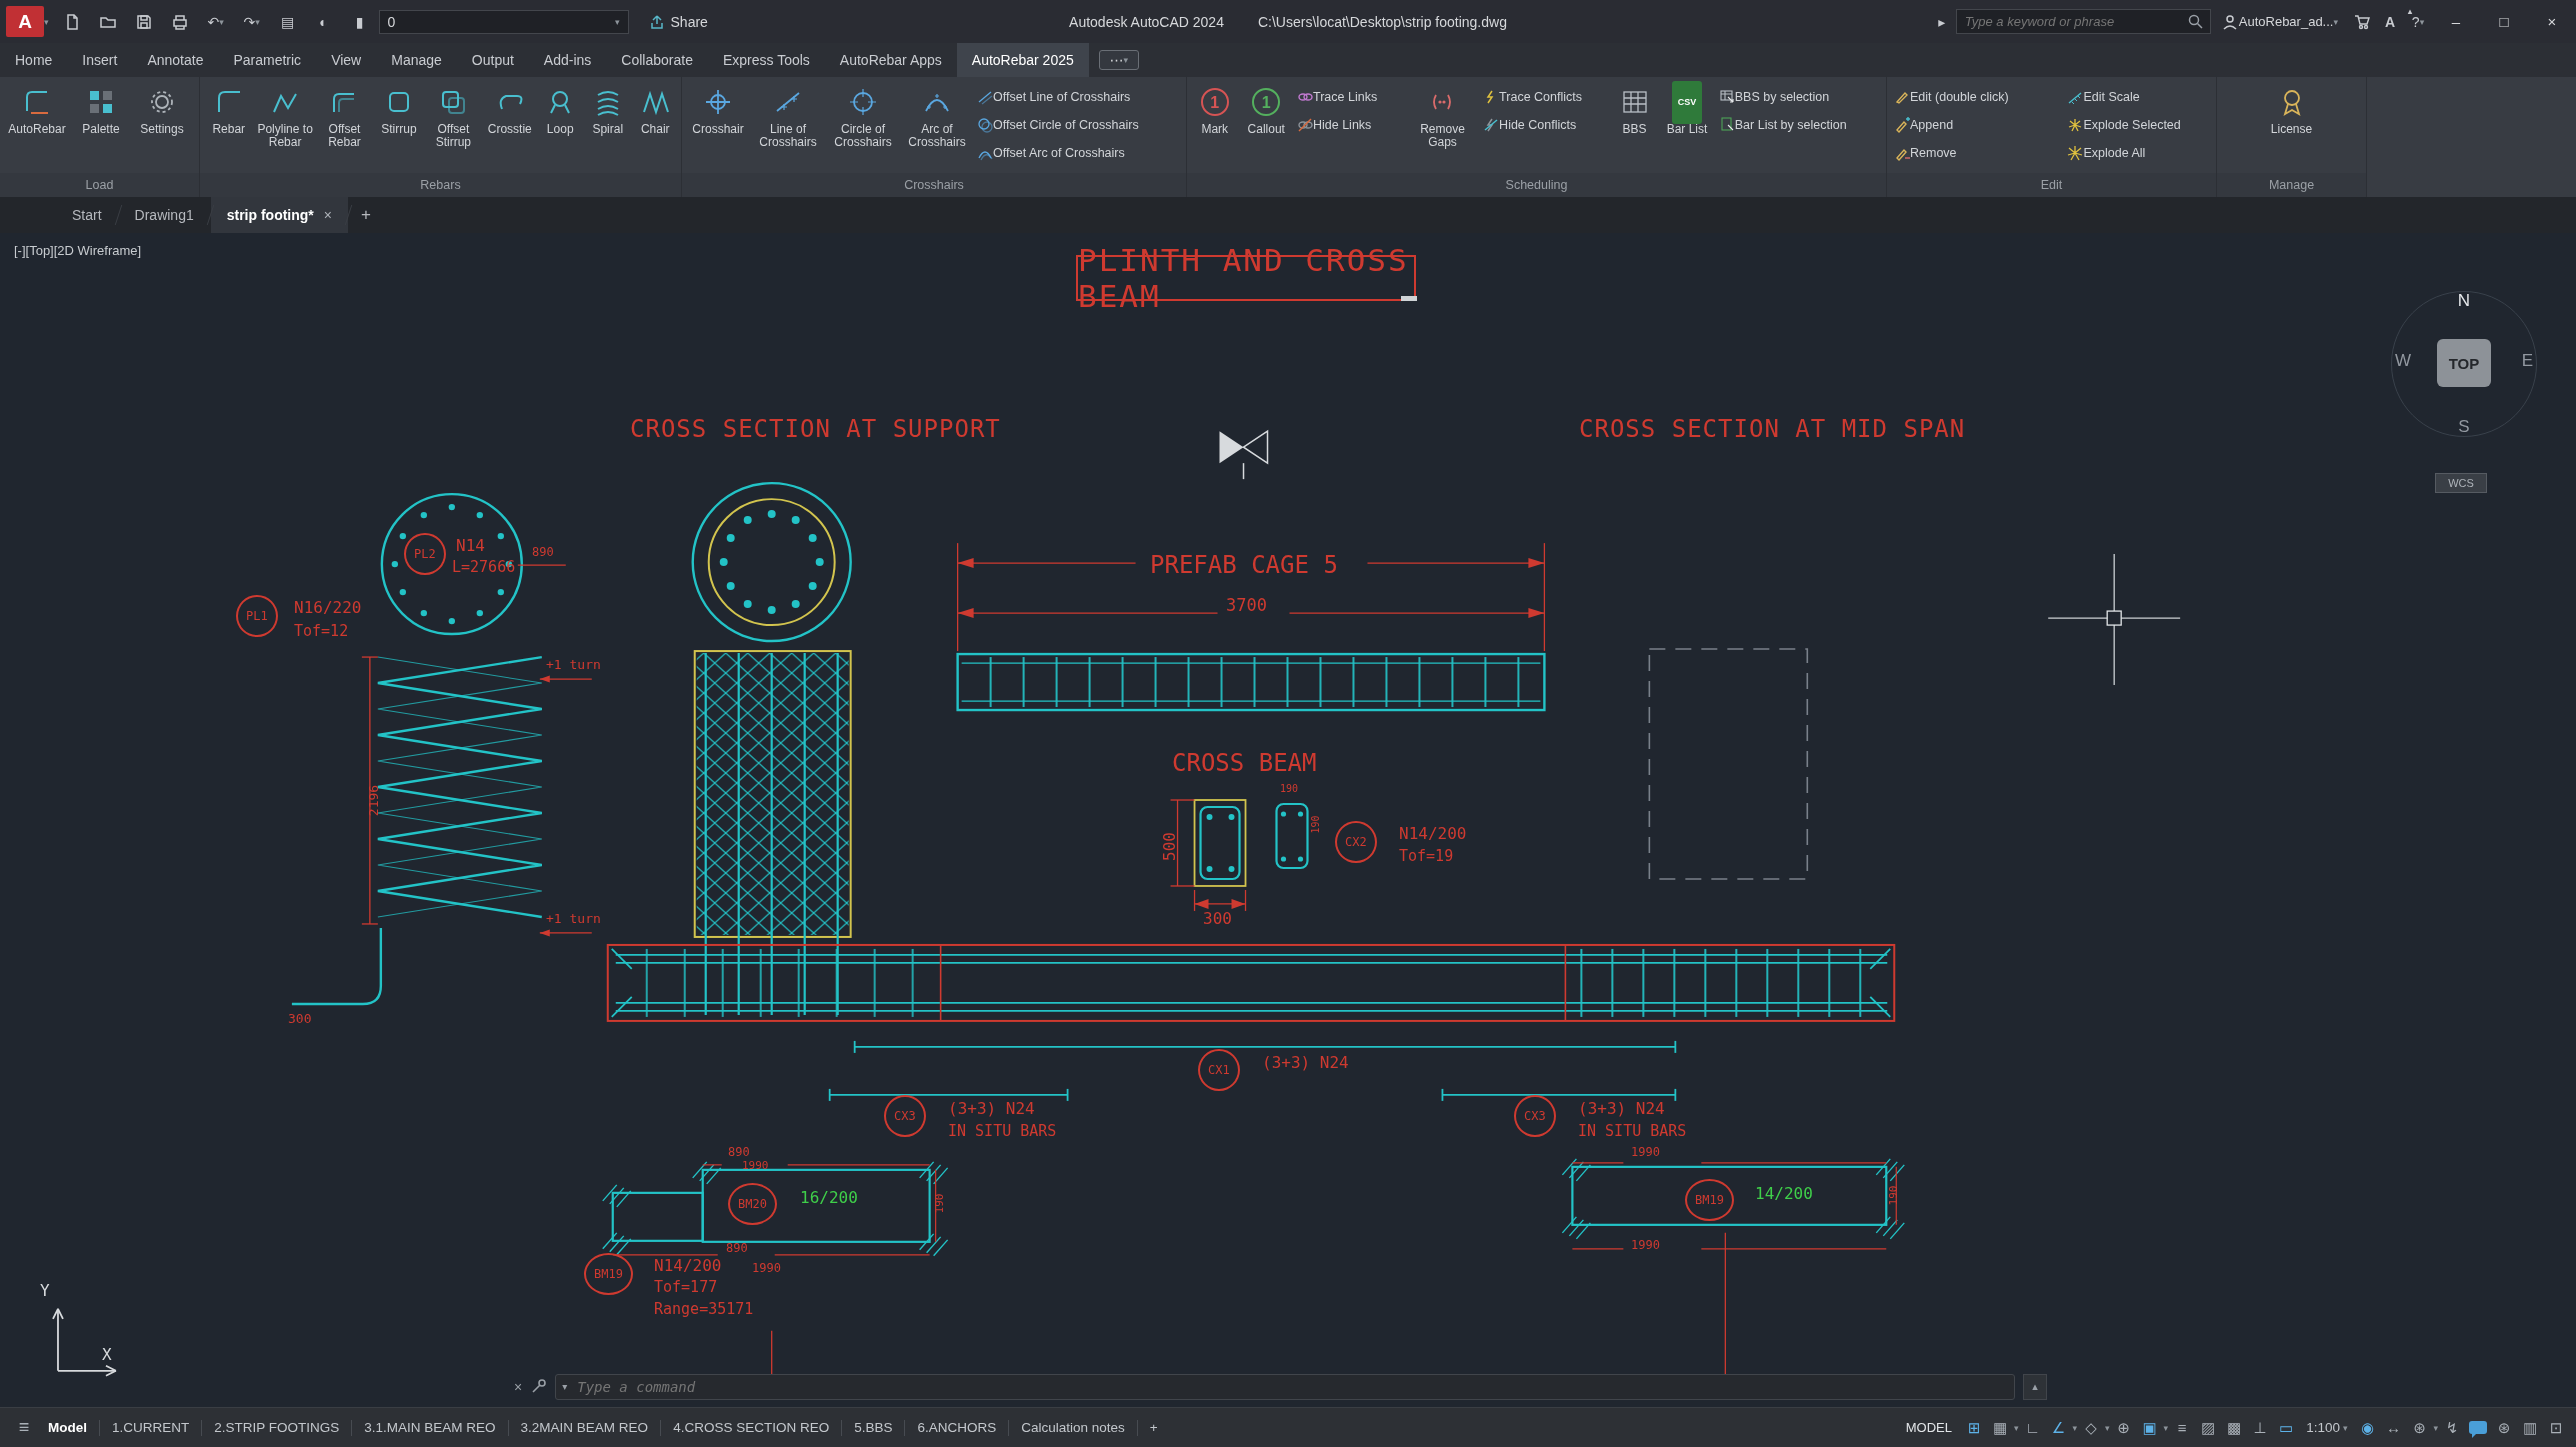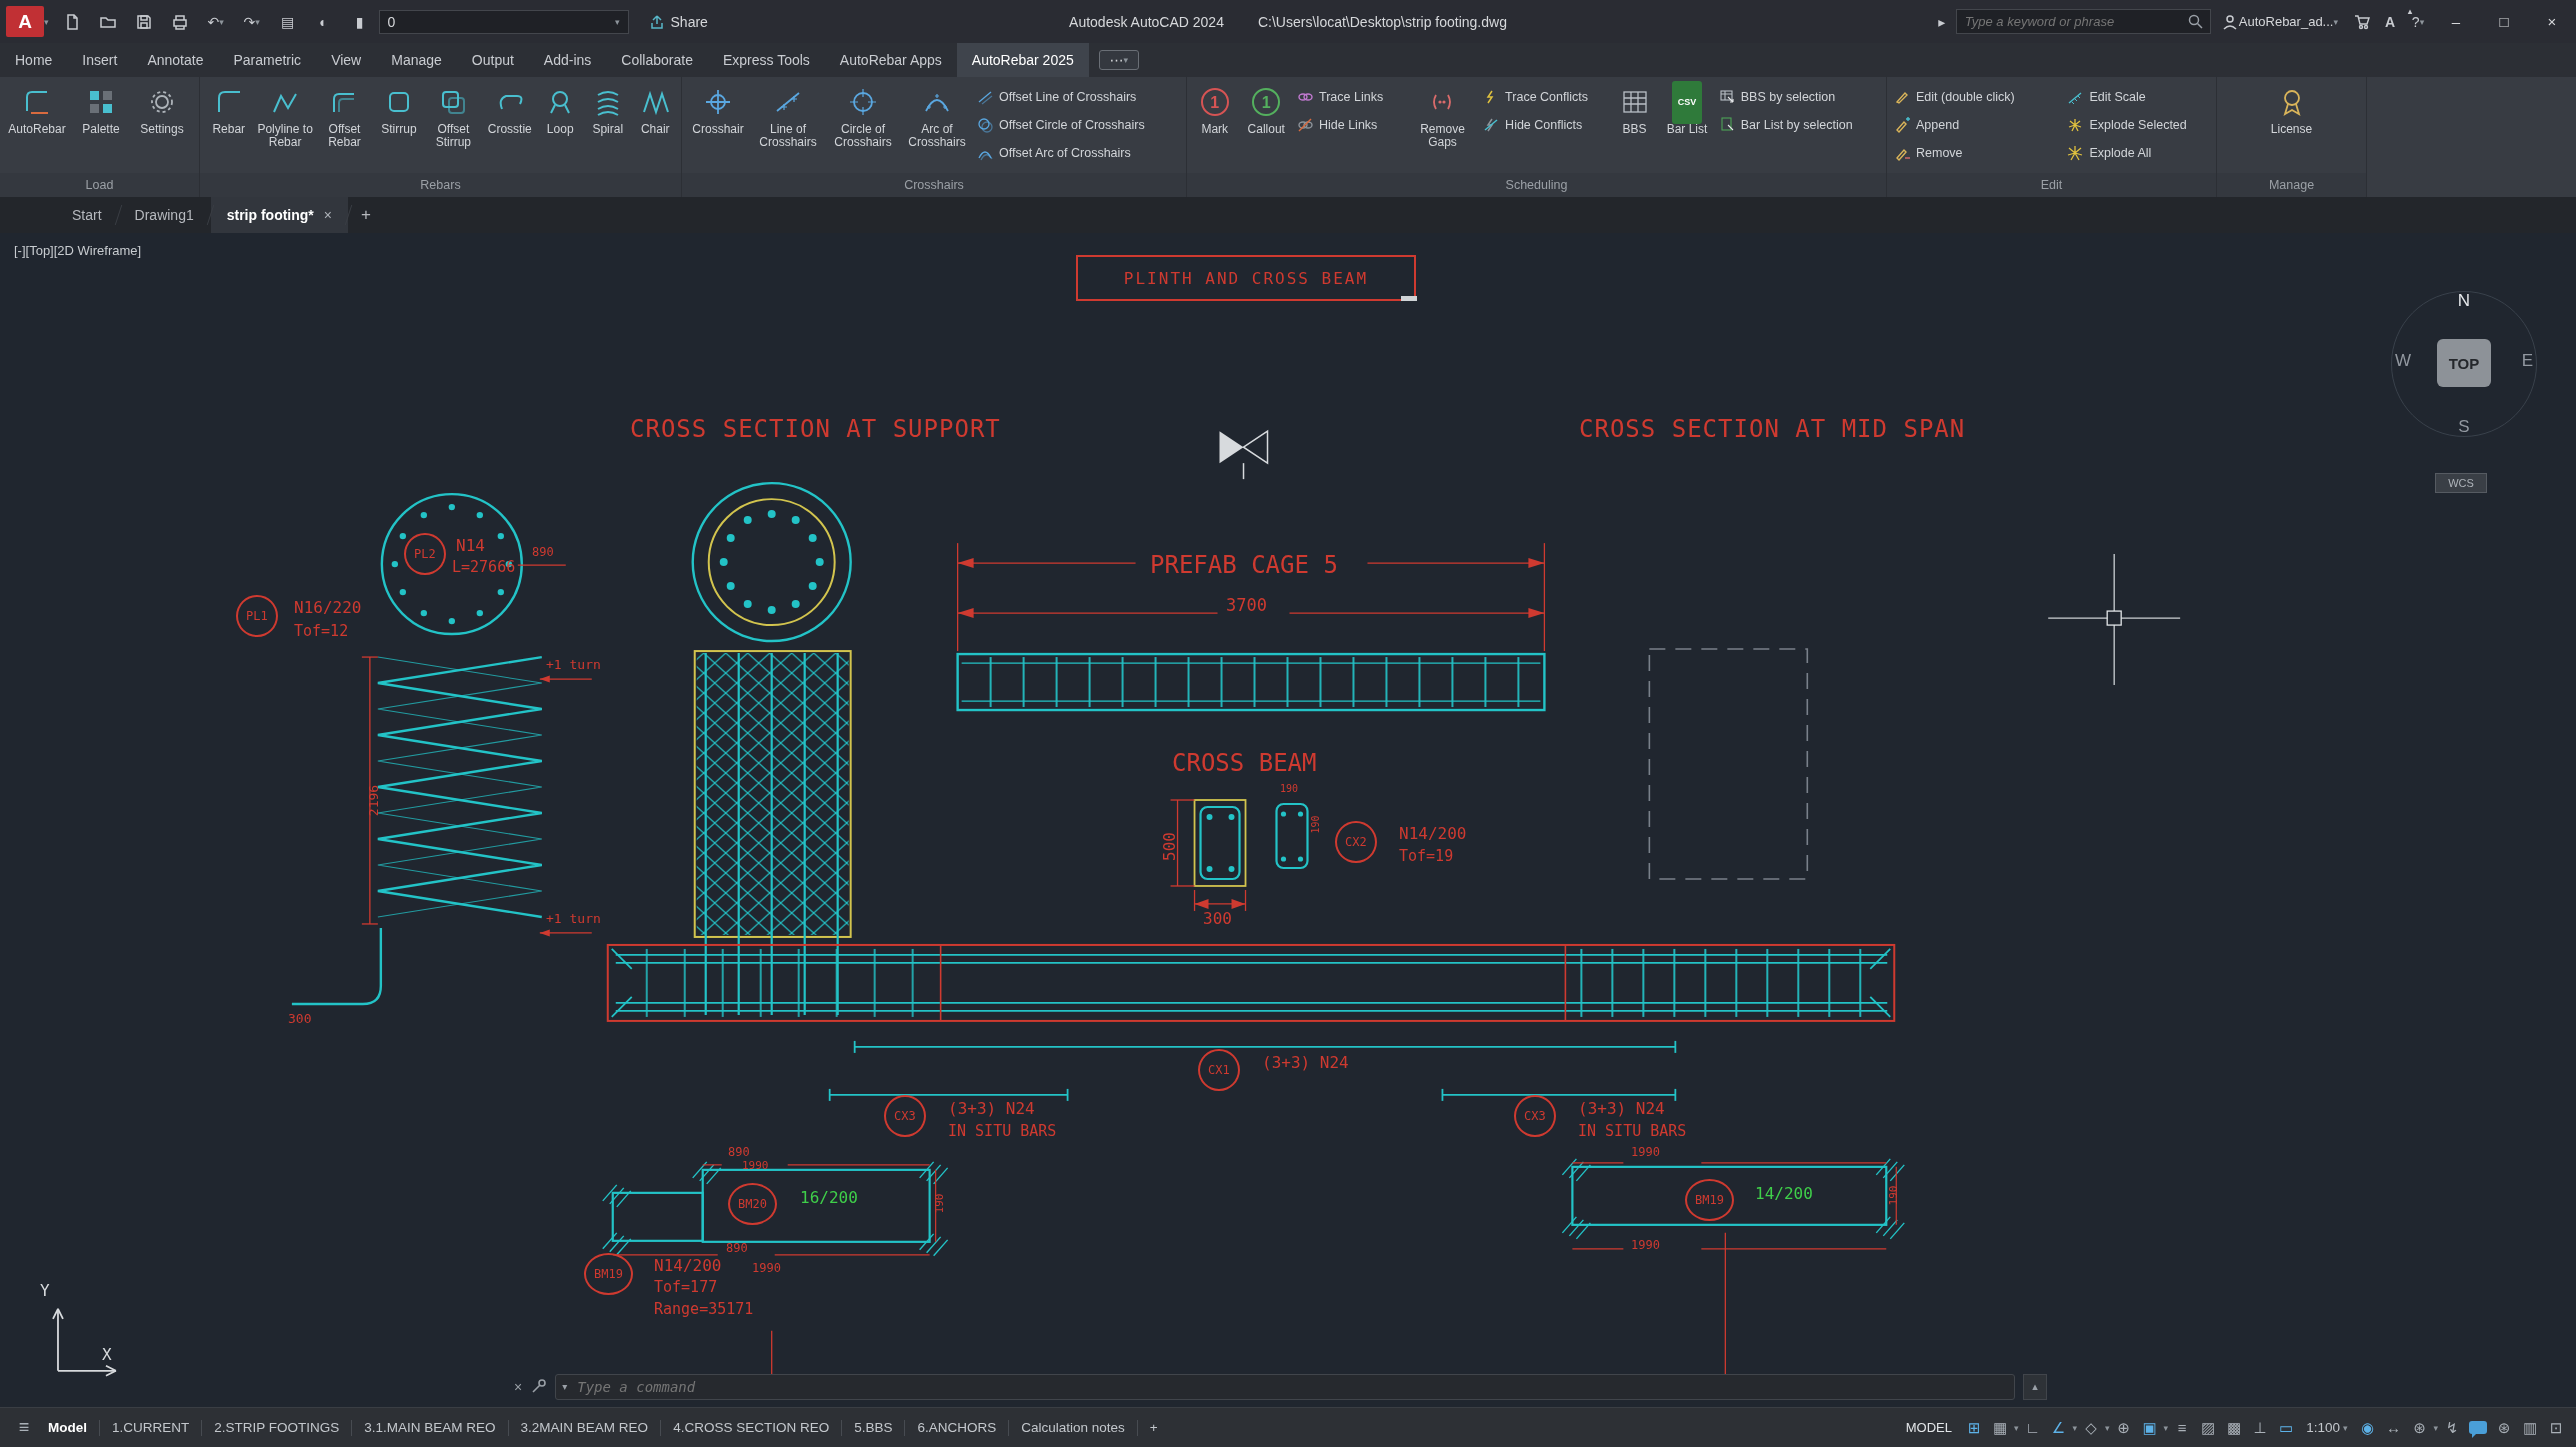--- a/index.html
+++ b/index.html
@@ -32,41 +32,41 @@
   .ribbonpill{margin-left:10px;width:40px;height:20px;border:1px solid #6a6f76;border-radius:3px;display:flex;align-items:center;justify-content:center;color:#d6d8db;background:#34383f;}
   
   .ribbon{position:absolute;left:0;top:77px;width:2576px;height:120px;background:#383c43;display:flex;}
   .panel{display:flex;flex-direction:column;border-right:1px solid #2c2f35;height:120px;}
   .pbody{flex:1;display:flex;align-items:flex-start;padding:3px 4px 0 4px;gap:2px;}
   .plabel{height:24px;display:flex;align-items:center;justify-content:center;color:#9ba0a6;font-size:12.5px;background:#34383f;}
   .rbtn{display:flex;flex-direction:column;align-items:center;color:#d2d5d9;font-size:12px;line-height:13px;text-align:center;padding-top:3px;}
   .rbtn .icn{height:38px;display:flex;align-items:center;justify-content:center;}
   .rbtn .blabel{margin-top:2px;}
   .scol{display:flex;flex-direction:column;gap:3px;padding-top:4px;}
-  .sbtn{display:flex;align-items:center;gap:6px;height:25px;color:#d2d5d9;font-size:12.5px;white-space:nowrap;padding:0 3px;}
+  .sbtn{display:flex;align-items:center;height:25px;color:#d2d5d9;font-size:12.5px;white-space:nowrap;padding:0 3px;}
   .badge{width:28px;height:28px;border-radius:50%;display:flex;align-items:center;justify-content:center;font-size:16px;font-weight:bold;border:2.5px solid;}
   .badge.rd1{border-color:#d65454;color:#d65454;}
   .badge.gn1{border-color:#54b05e;color:#54b05e;}
   .csvchip{width:30px;height:43px;background:#2f7a3a;color:#fff;font-size:9px;font-weight:bold;display:flex;align-items:center;justify-content:center;border-radius:3px;}
   
   .filetabs{position:absolute;left:0;top:197px;width:2576px;height:36px;background:#23262b;display:flex;align-items:stretch;color:#b6b9be;font-size:14px;padding-left:56px;}
   .ftab{display:flex;align-items:center;padding:0 16px;gap:10px;}
   .ftab.active{background:#32363d;color:#fff;font-weight:bold;}
   .fdiv{width:1px;background:#3a3e44;margin:8px 0;transform:skewX(-18deg);}
   .ftclose{font-weight:normal;color:#aeb3b9;}
   .fplus{display:flex;align-items:center;padding:0 12px;color:#b6b9be;font-size:17px;}
   
   .canvas{position:absolute;left:0;top:233px;width:2576px;height:1175px;background:#20262f;overflow:hidden;}
   .t{position:absolute;white-space:nowrap;font-family:"DejaVu Sans Mono",monospace;color:#cf3a30;}
   .uiT{position:absolute;white-space:nowrap;color:#c8ccd0;font-size:13px;}
   .grn{color:#3fcf4a;}
   .tagoval{border:2px solid #cf3a30;border-radius:50%;padding:11px 8px;font-size:12px;line-height:16px;display:inline-block;}
   .rot{transform:rotate(-90deg);text-align:center;display:block;}
   .titlebox{position:absolute;left:1076px;top:22px;width:340px;height:46px;border:2px solid #cf3a30;display:flex;align-items:center;justify-content:center;}
-  .titlebox span{font-family:"DejaVu Sans Mono",monospace;color:#cf3a30;font-size:16px;letter-spacing:2px;}
+  .titlebox span{font-family:"DejaVu Sans Mono",monospace;color:#cf3a30;font-size:31px;letter-spacing:2px;}
   .grip{position:absolute;left:1401px;top:63px;width:16px;height:5px;background:#cfd3d6;}
   
   .compass{position:absolute;left:2391px;top:58px;width:146px;height:146px;}
   .cring{position:absolute;inset:0;border:1px solid #39414b;border-radius:50%;}
   .cdir{position:absolute;color:#9298a0;font-size:17px;font-family:"Liberation Sans",sans-serif;}
   .cN{left:0;right:0;top:0px;text-align:center;color:#e4e7ea;}
   .cS{left:0;right:0;bottom:0px;text-align:center;}
   .cW{left:4px;top:60px;}
   .cE{right:4px;top:60px;}
   .ctop{position:absolute;left:46px;top:48px;width:54px;height:48px;background:#8d9298;border-radius:6px;color:#24272b;font-weight:bold;font-size:15px;display:flex;align-items:center;justify-content:center;}

